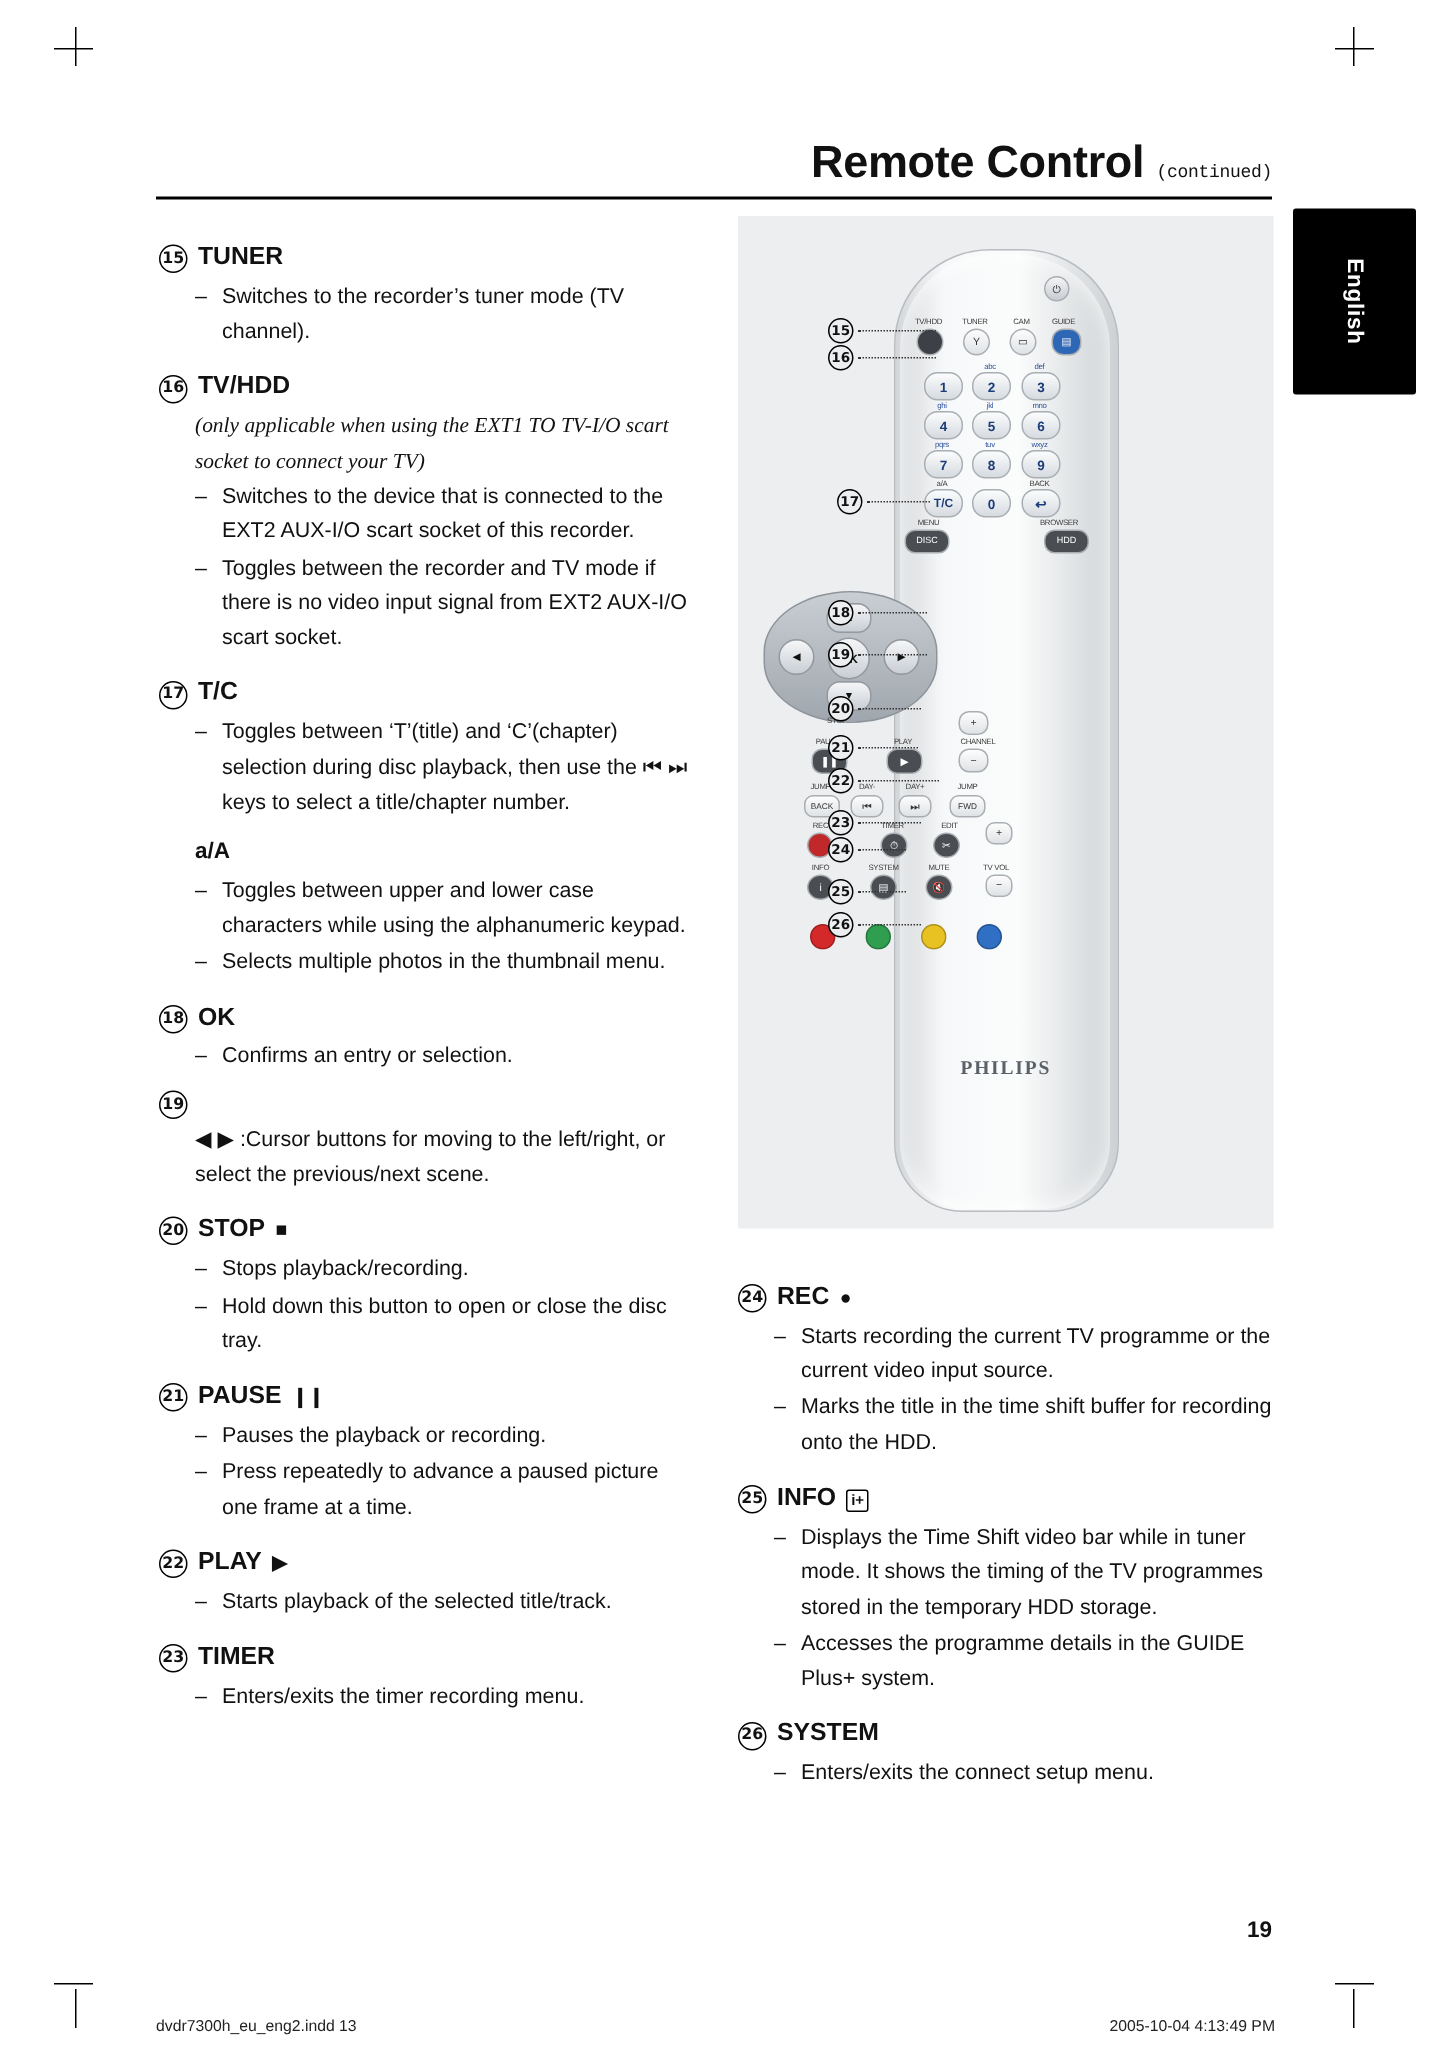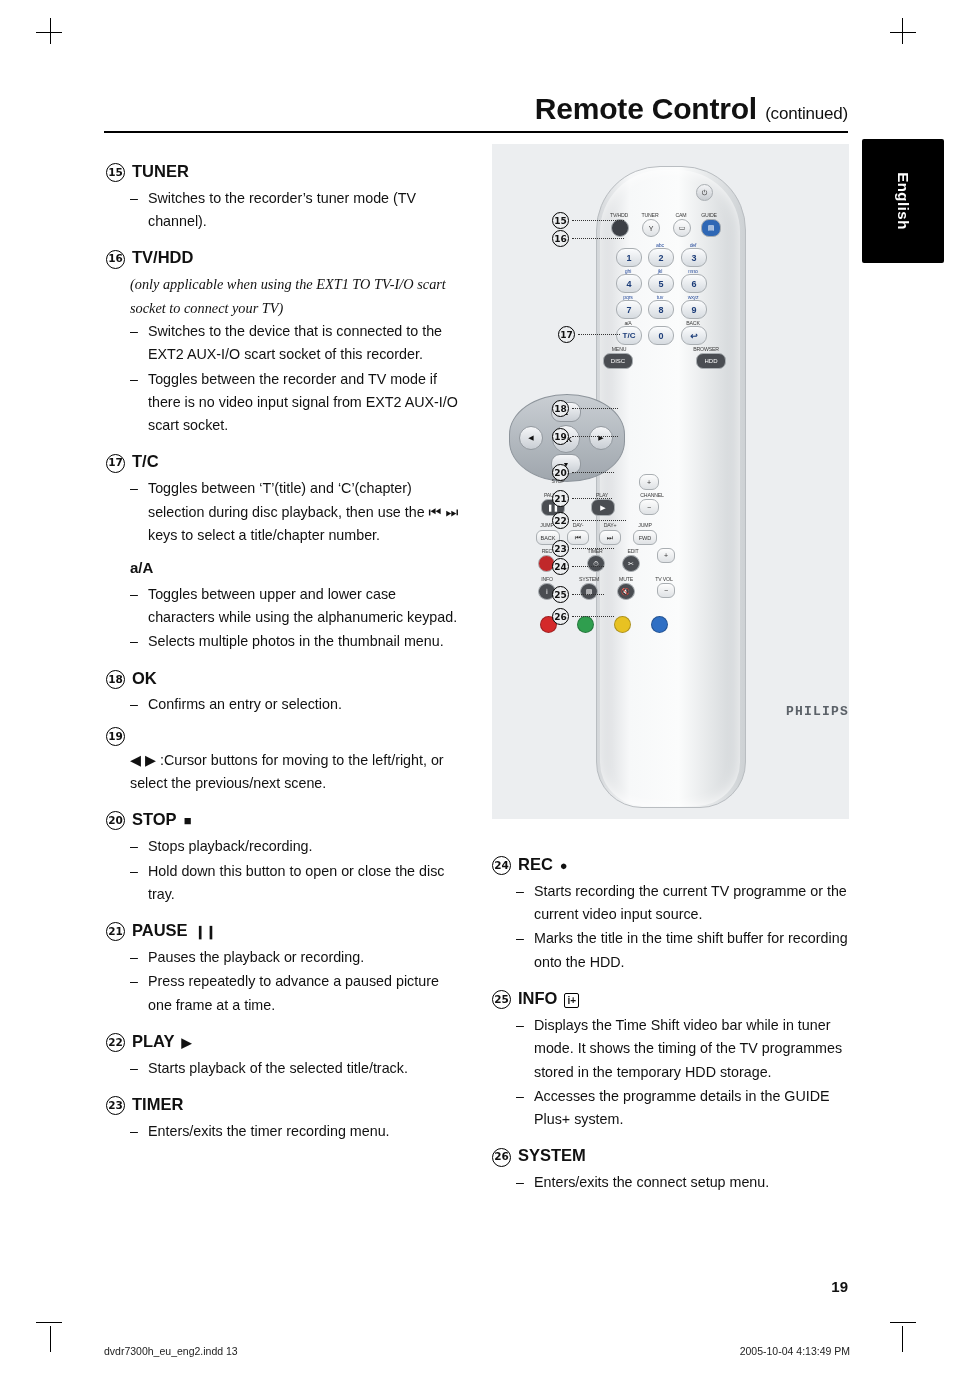--- a/index.html
+++ b/index.html
@@ -15,21 +15,21 @@
   .crop.v{width:1px;height:26px;}
   .crop.h{height:1px;width:26px;}
 
   
   .hdr-rule{position:absolute;left:104px;top:131px;width:744px;height:2px;background:#000;}
   .hdr-title{
     position:absolute;right:106px;top:92px;
     font-size:30px;font-weight:bold;letter-spacing:-0.2px;
     font-family:"Liberation Sans", sans-serif;text-align:right;white-space:nowrap;
   }
-  .hdr-title .cont{font-size:17px;font-weight:normal;}
+  .hdr-title .cont{font-size:12px;font-weight:normal;font-family:Liberation Mono, monospace;}
 
   
   .lang-tab{
     position:absolute;left:862px;top:139px;width:82px;height:124px;
     background:#000;color:#fff;border-radius:2px;
   }
   .lang-tab span{
     position:absolute;left:50%;top:50%;
     transform:translate(-50%,-50%) rotate(90deg);
     font-size:15px;font-weight:bold;letter-spacing:0.5px;white-space:nowrap;
@@ -95,23 +95,23 @@
     background:linear-gradient(#c9ced3,#9fa6ad);
     border-radius:50%/46%;border:1px solid #8d949b;
   }
   .navbtn{
     position:absolute;background:linear-gradient(#f5f6f8,#c9ced4);
     border:1px solid #93999f;border-radius:50%;
     display:flex;align-items:center;justify-content:center;font-size:7px;
   }
   .colorbtn{position:absolute;width:15px;height:15px;border-radius:50%;border:1px solid rgba(0,0,0,.25);}
   .brandname{
-    position:absolute;left:0;right:0;top:560px;text-align:right;
+    position:absolute;left:0;right:0;top:560px;text-align:center;
     font-size:13px;font-weight:bold;letter-spacing:1.2px;color:#5b6168;
-    font-family:Liberation Mono, monospace;
+    font-family:Liberation Serif, serif;
   }
   .guidelogo{
     position:absolute;left:0;right:0;top:588px;text-align:center;
     font-size:10px;color:#6a7077;font-style:italic;
   }
   .guidelogo small{display:block;font-size:5.5px;font-style:normal;letter-spacing:1px;}
 
   
   .callout{position:absolute;display:flex;align-items:center;gap:3px;}
   .callout .num{width:15px;height:15px;font-size:9px;top:0;background:#eceef0;}

